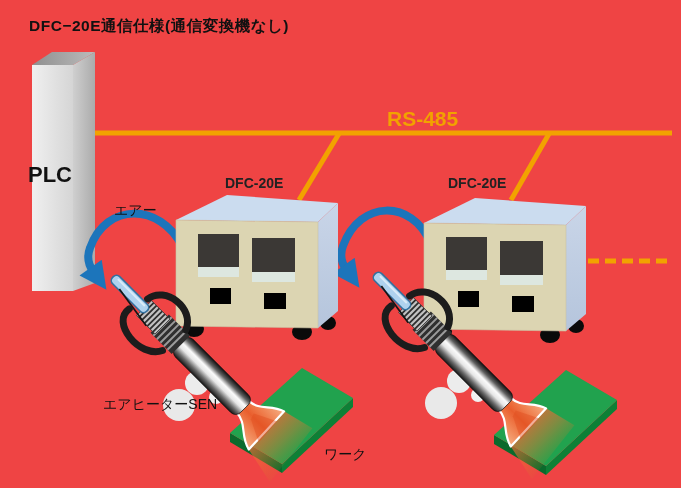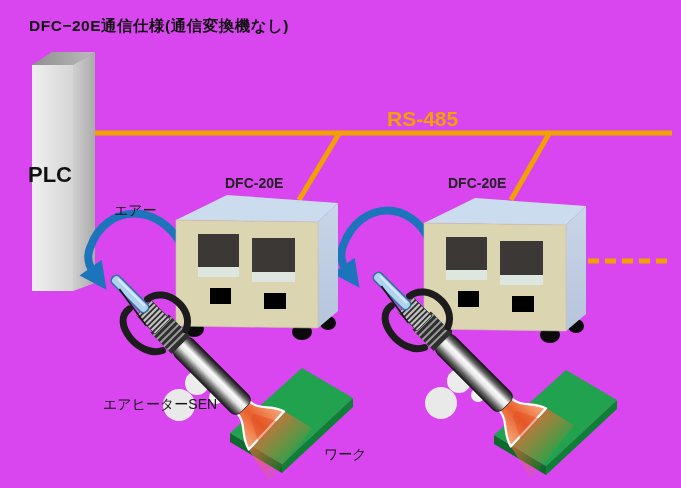--- a/index.html
+++ b/index.html
@@ -1,16 +1,16 @@
 <!DOCTYPE html>
 <html><head>
 <meta charset="utf-8">
 <style>
   html,body{margin:0;padding:0;background:#fff;}
-  .canvas{position:relative;width:681px;height:488px;background:#d946ef;overflow:hidden;
+  .canvas{position:relative;width:681px;height:488px;background:#ef4444;overflow:hidden;
           font-family:"Liberation Sans",sans-serif;}
   svg text{font-family:"Liberation Sans",sans-serif;}
   .ttl{font-weight:bold;font-size:15.5px;fill:#111;letter-spacing:.5px;}
   .plc-t{font-weight:bold;font-size:22px;fill:#111;}
   .bus-t{font-weight:bold;font-size:21px;fill:#F2A200;}
   .dev-t{font-weight:bold;font-size:14px;fill:#222;}
   .ann-t{font-size:14px;fill:#111;}
 </style>
 </head>
 <body>

